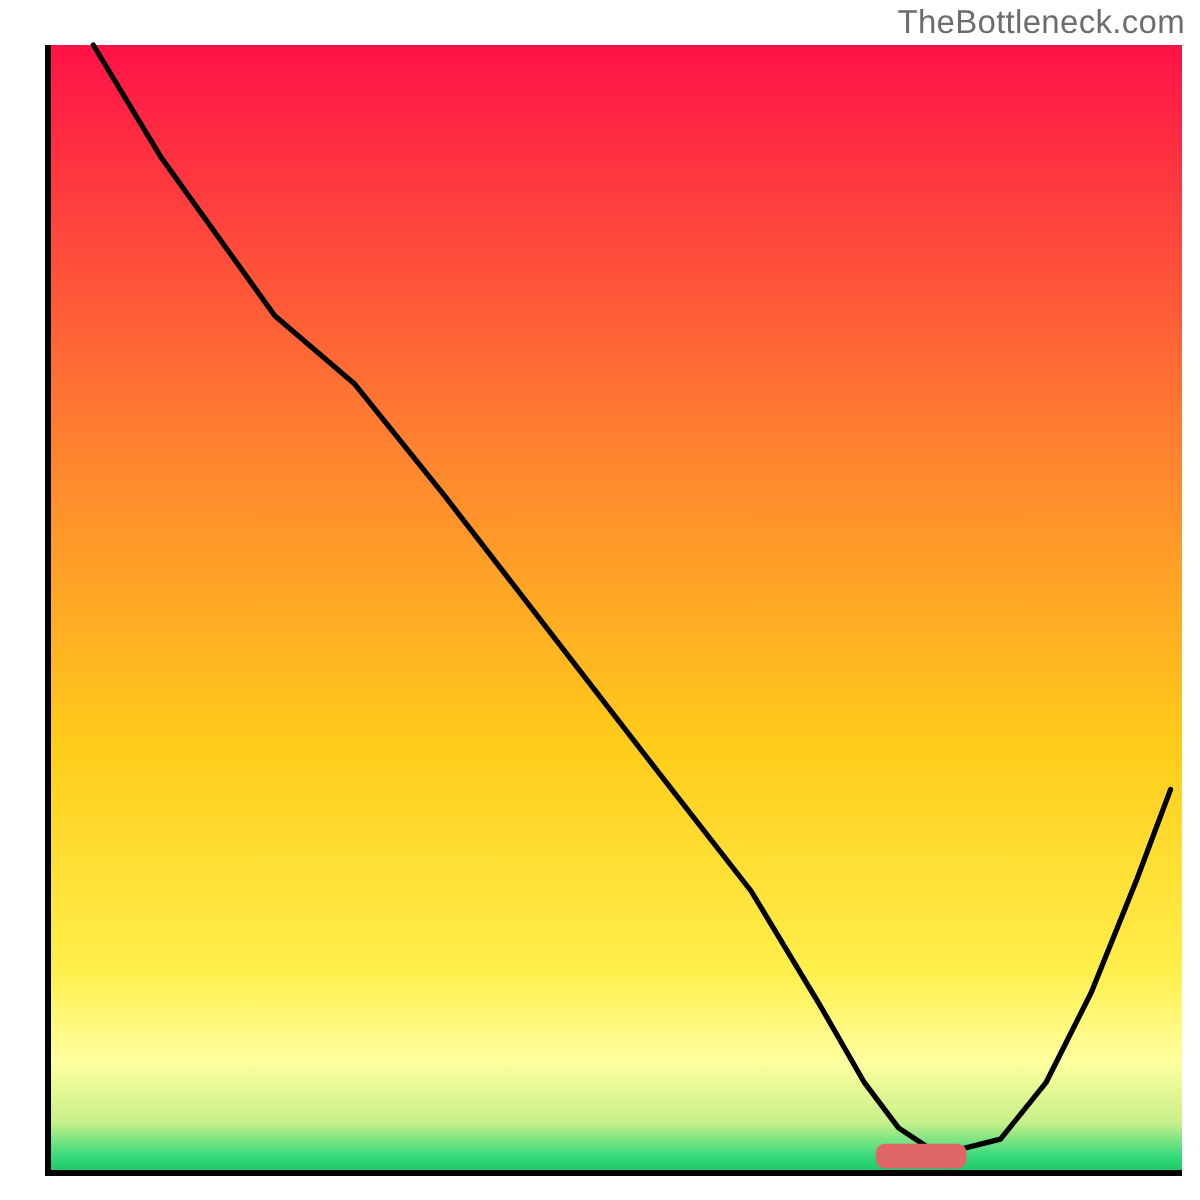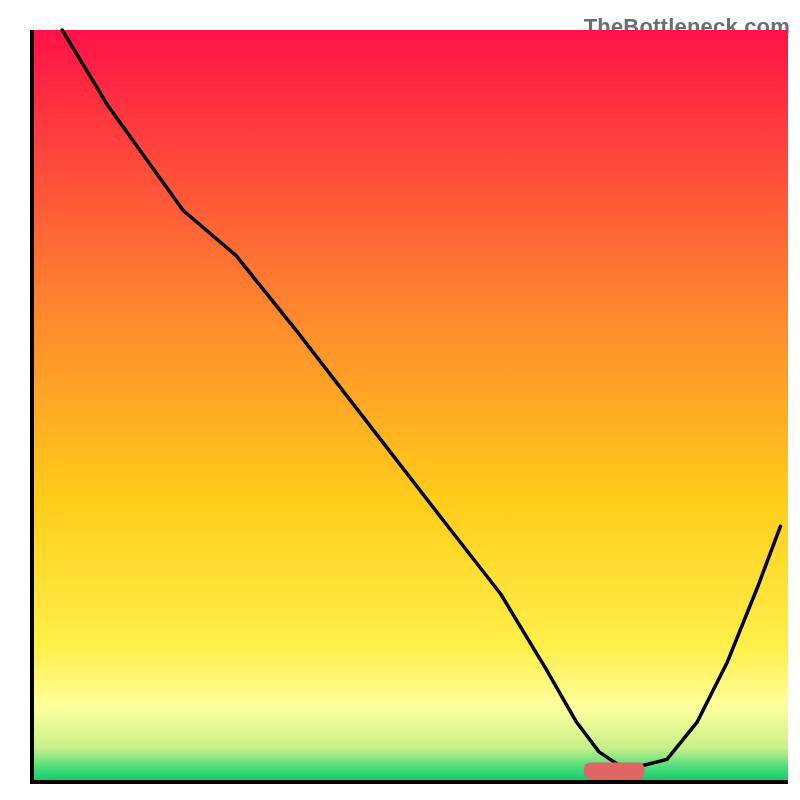--- a/index.html
+++ b/index.html
@@ -10,25 +10,25 @@
     background: #ffffff;
     font-family: Arial, Helvetica, sans-serif;
   }
   .stage {
     position: relative;
     width: 800px;
     height: 800px;
   }
   .watermark {
     position: absolute;
-    top: 14px;
+    top: 2px;
     right: 10px;
     color: #6d6d6d;
     font-size: 22px;
-    font-weight: 700;
+    font-weight: 400;
     letter-spacing: 0.2px;
   }
   svg.plot {
     position: absolute;
     left: 0;
     top: 0;
   }
 </style>
 </head>
 <body>

